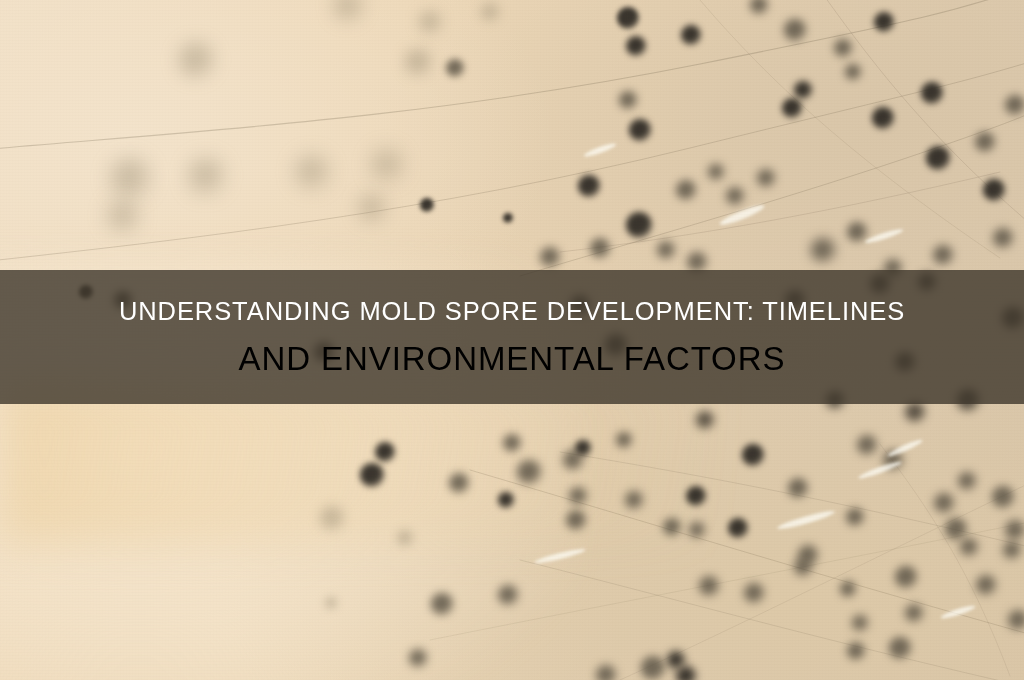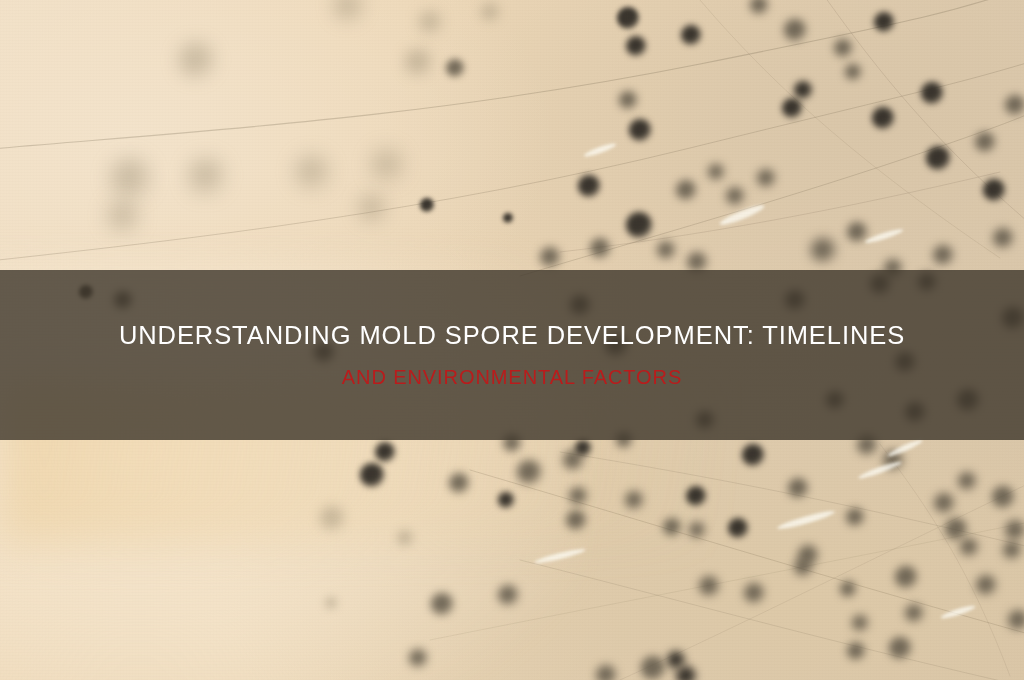--- a/index.html
+++ b/index.html
@@ -81,42 +81,42 @@
       repeating-linear-gradient(90deg, rgba(120,100,72,0.07) 0px, rgba(120,100,72,0.07) 1px, rgba(255,255,255,0) 1px, rgba(255,255,255,0) 3px);
     pointer-events: none;
   }
 
   
   .banner {
     position: absolute;
     left: 0;
     top: 270px;
     width: 1024px;
-    height: 170px;
+    height: 134px;
     background: rgba(62,55,44,0.80);
     display: flex;
     flex-direction: column;
     align-items: center;
     justify-content: center;
   }
 
   .title-line-1 {
     color: #ffffff;
     font-size: 25.5px;
     font-weight: 400;
     letter-spacing: 0.92px;
     line-height: 1;
     white-space: nowrap;
     text-align: center;
     margin: 0 0 18px 0;
   }
 
   .title-line-2 {
-    color: #b91c1c;
-    font-size: 20px;
+    color: #000000;
+    font-size: 33px;
     font-weight: 400;
     letter-spacing: 0.92px;
     line-height: 1;
     white-space: nowrap;
     text-align: center;
     margin: 0;
   }
 
   
   .watermark {

